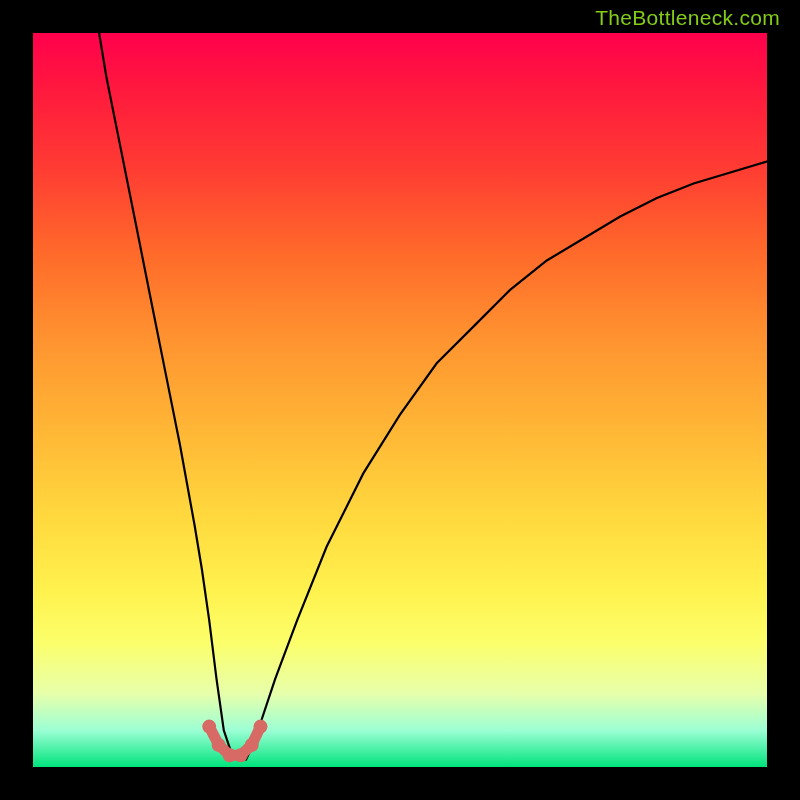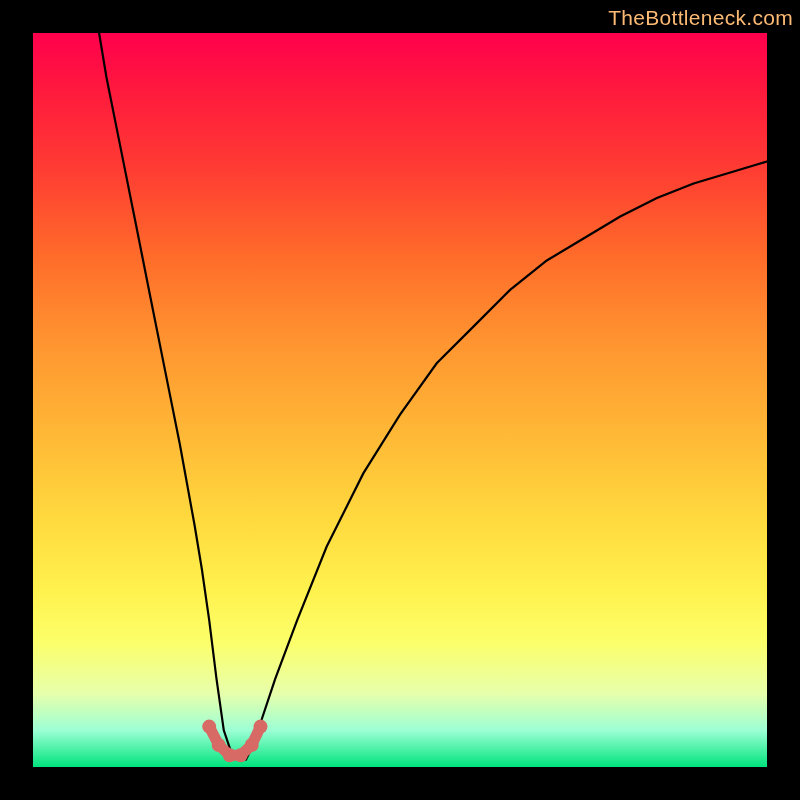--- a/index.html
+++ b/index.html
@@ -37,24 +37,24 @@
       #fff24e 76%,
       #fcff6a 83%,
       #e7ffab 90%,
       #9cffd5 95%,
       #00e37c 100%
     );
   }
   .watermark {
     position: absolute;
     top: 6px;
-    right: 7px;
+    right: 20px;
     font-family: Arial, Helvetica, sans-serif;
     font-size: 21px;
-    color: #fdba74;
+    color: #84cc16;
     letter-spacing: 0.3px;
   }
   svg.curve {
     position: absolute;
     left: 0;
     top: 0;
     width: 734px;
     height: 734px;
     overflow: visible;
   }

